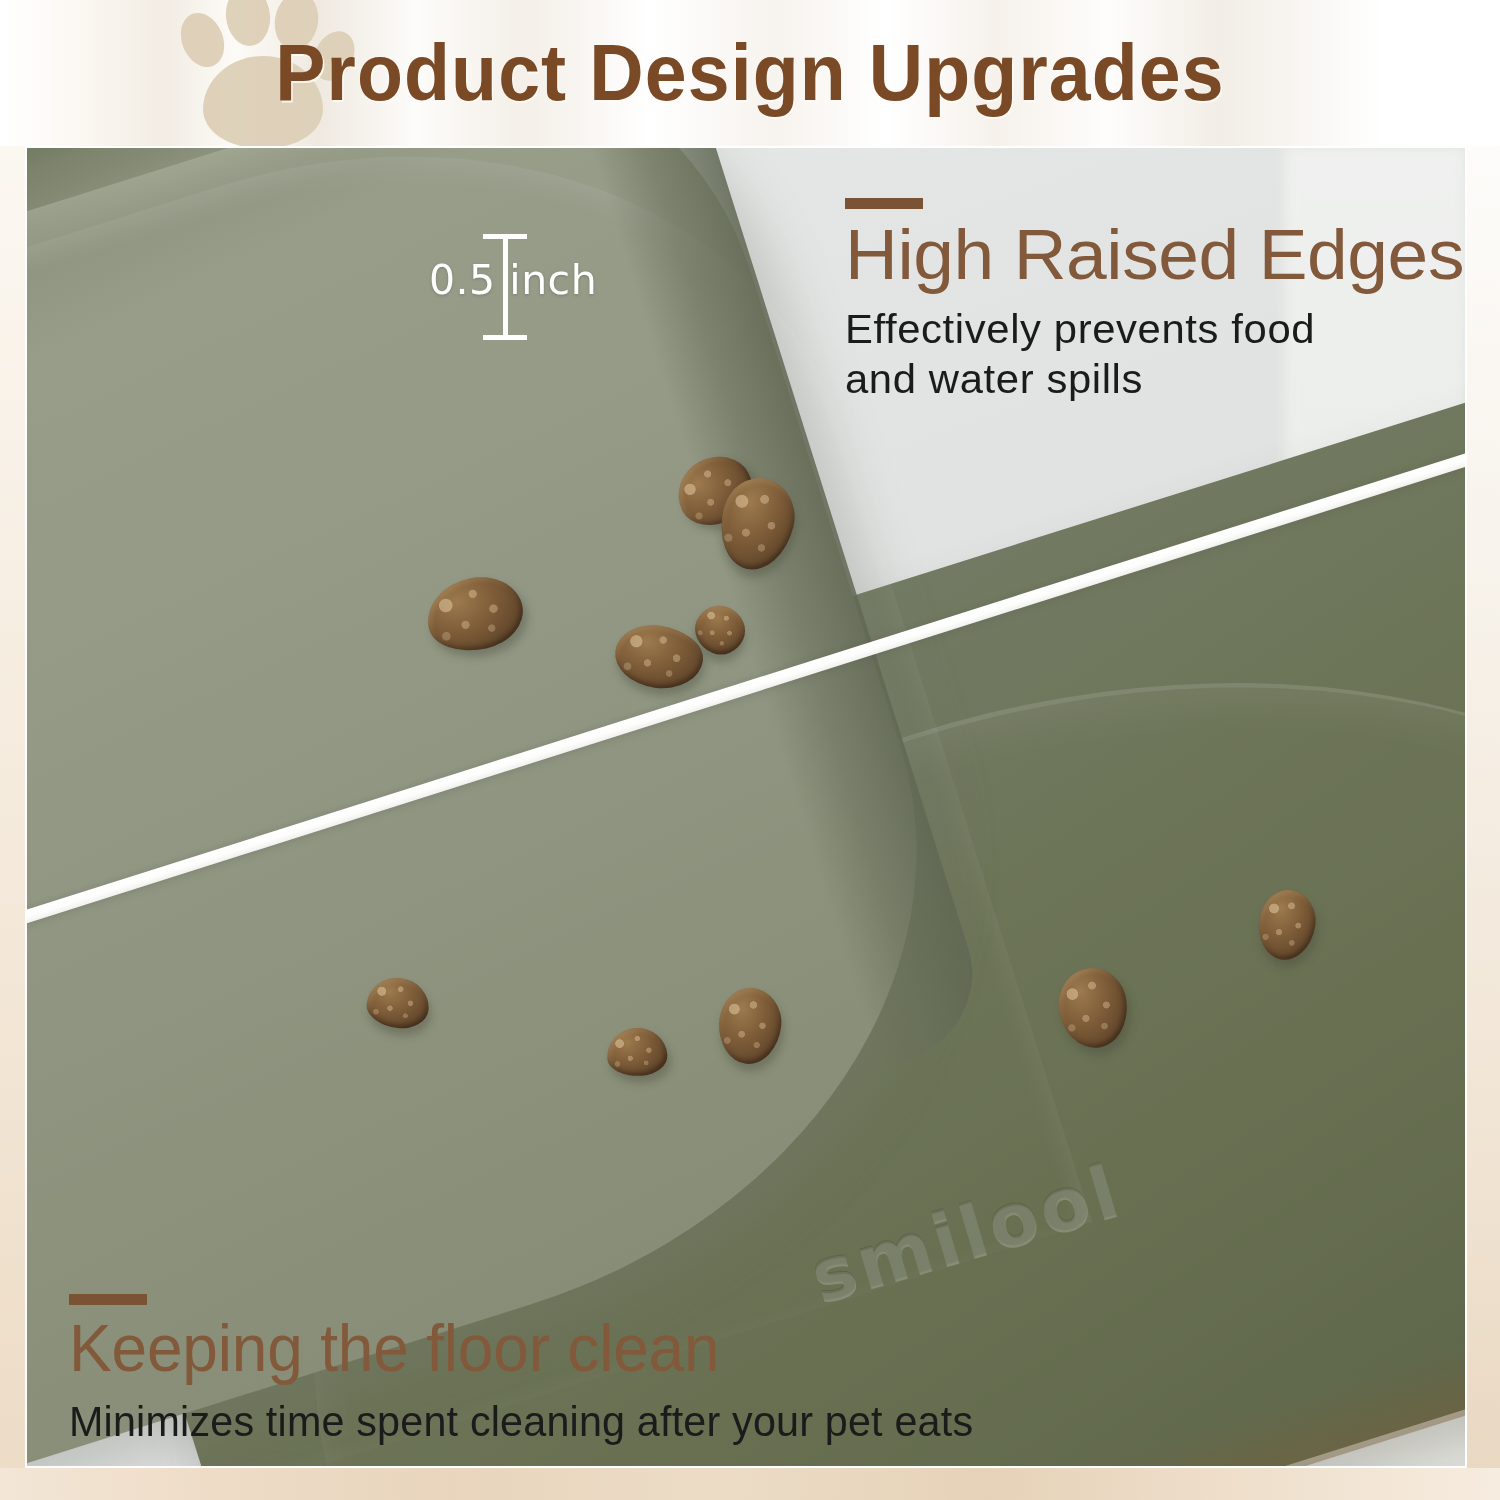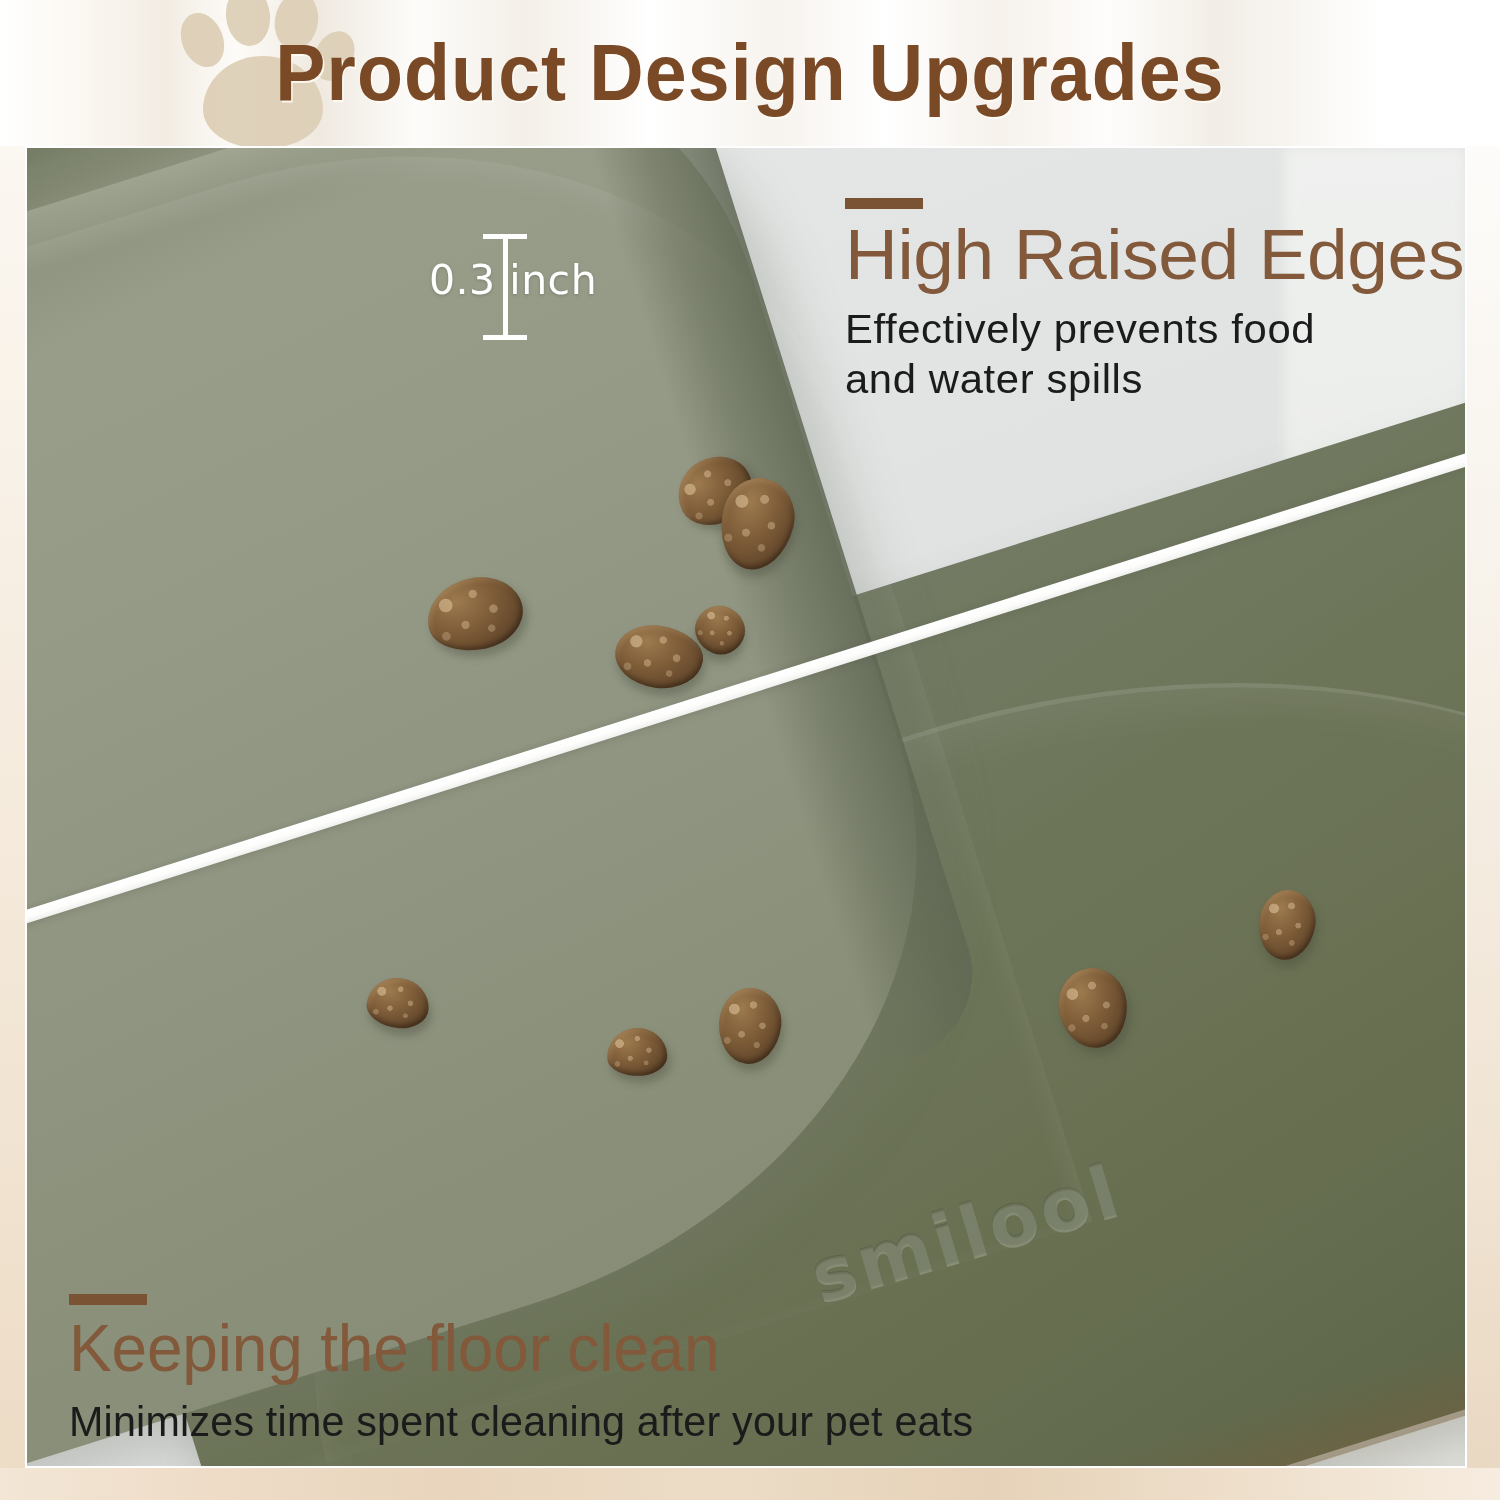--- a/index.html
+++ b/index.html
@@ -464,21 +464,21 @@
           <div class="kibble" style="left: 692px; top: 840px; width: 62px; height: 76px; border-radius: 48% 52% 50% 50% / 46% 46% 54% 54%; transform: rotate(6deg);"></div>
           <div class="kibble" style="left: 1032px; top: 820px; width: 68px; height: 80px; border-radius: 50% 50% 48% 52% / 46% 46% 54% 54%; transform: rotate(-6deg);"></div>
           <div class="kibble" style="left: 1232px; top: 742px; width: 56px; height: 70px; border-radius: 48% 52% 50% 50% / 46% 46% 54% 54%; transform: rotate(10deg);"></div>
         </div>
 
       <div class="dim-marker">
         <div class="cap top"></div>
         <div class="stem"></div>
         <div class="cap bottom"></div>
       </div>
-      <div class="dim-label">0.3 inch</div>
+      <div class="dim-label">0.5 inch</div>
 
       <div class="callout" id="callout-edges">
         <div class="accent-bar"></div>
         <div class="callout-title">High Raised Edges</div>
         <div class="callout-sub">
           <div>Effectively prevents food</div>
           <div>and water spills</div>
         </div>
       </div>
 

